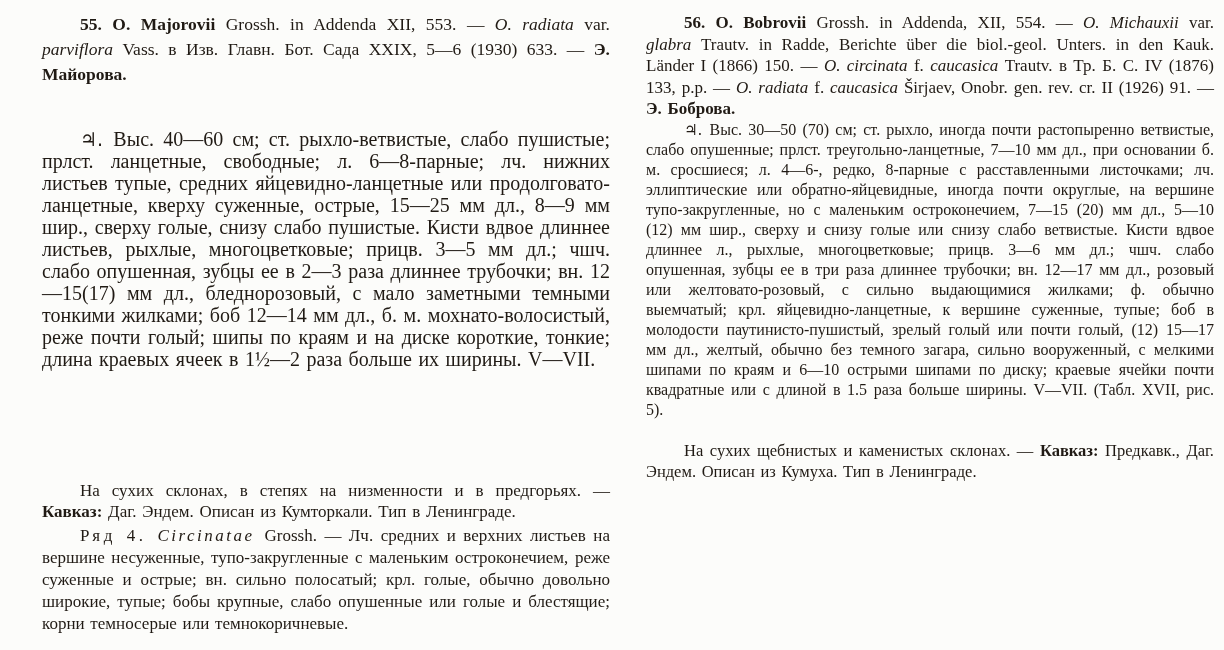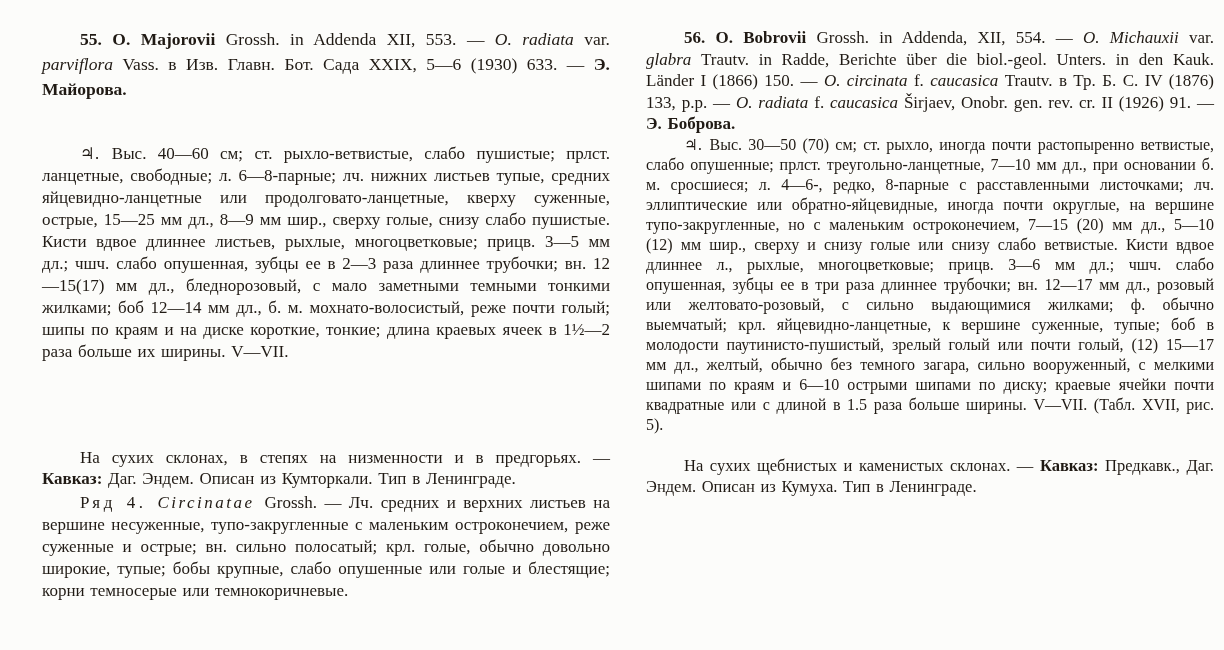--- a/index.html
+++ b/index.html
@@ -4,27 +4,27 @@
 <style>
   html,body{margin:0;padding:0;background:#e8e8e6;}
   .page{
     position:relative;
     width:1224px;height:650px;
     background:#fcfcfa;
     font-family:"Liberation Serif","DejaVu Serif",serif;
     color:#201a14;
     overflow:hidden;
   }
-  .col{position:absolute;top:27px;}
+  .col{position:absolute;top:12px;}
   .col-left{left:42px;width:568px;}
   .col-right{left:646px;width:568px;}
   p.para{margin:0;text-align:justify;text-indent:38px;word-spacing:1.5px;}
   .col-left .p1{font-size:17.5px;line-height:25px;}
-  .col-left .p2{font-size:17px;line-height:22px;margin-top:41px;}
-  .col-left .p3{font-size:17px;line-height:21px;margin-top:84px;}
+  .col-left .p2{font-size:20px;line-height:22px;margin-top:41px;}
+  .col-left .p3{font-size:17px;line-height:21px;margin-top:110px;}
   .col-left .p4{font-size:17px;line-height:22px;margin-top:3px;}
   .col-right .p1{font-size:17px;line-height:21.5px;}
   .col-right .p2{font-size:16px;line-height:20px;}
   .col-right .p3{font-size:16.5px;line-height:21px;margin-top:20px;}
   .b{font-weight:bold;}
   .i{font-style:italic;}
   .sp{letter-spacing:3.5px;}
   .isp{font-style:italic;letter-spacing:2.5px;}
   .sym{font-family:"DejaVu Sans",sans-serif;font-size:0.95em;}
 </style>

